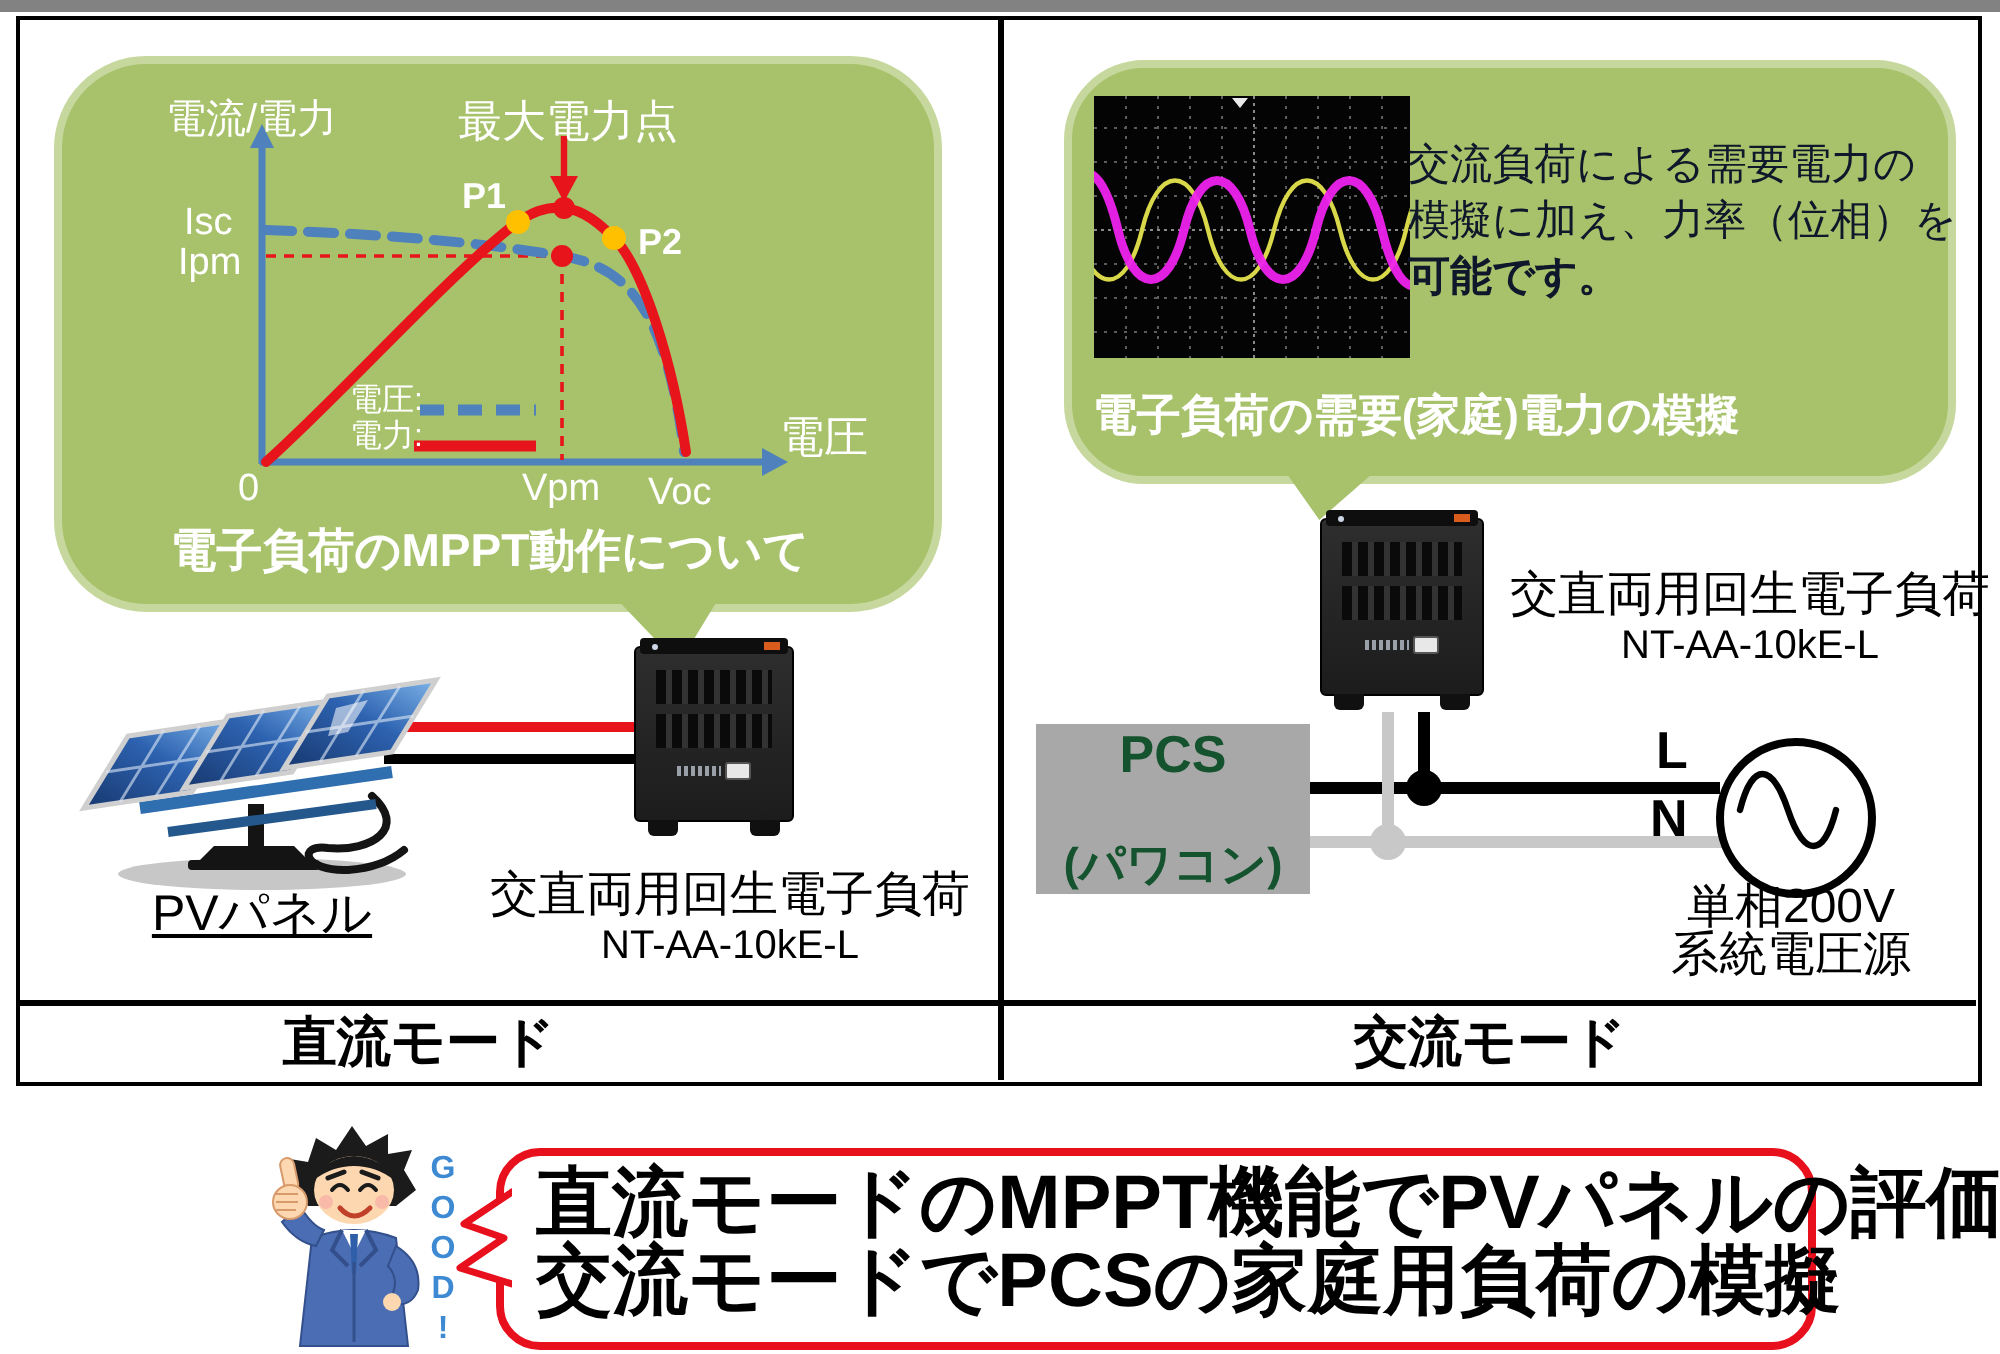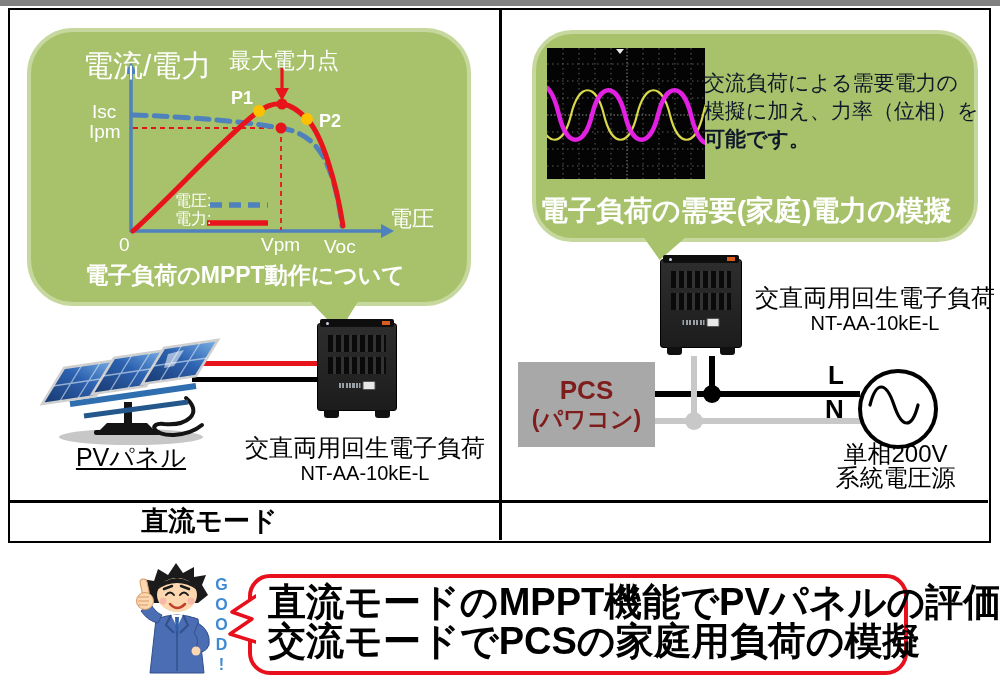--- a/index.html
+++ b/index.html
@@ -33,22 +33,22 @@
             background:repeating-linear-gradient(90deg,#0a0a0a 0 5px,#333 5px 8px);}
   .dev-logo{position:absolute;left:50%;transform:translateX(-50%);display:flex;gap:2px;align-items:center;}
   .dev-logo .bars{width:22px;height:5px;background:repeating-linear-gradient(90deg,#9aa0a8 0 2px,transparent 2px 3.5px);}
   .dev-logo .mark{width:11px;height:7px;background:#e8e8e8;border-radius:1.5px;border:1px solid #555;}
   .dev-foot{position:absolute;bottom:0;width:15px;height:8px;background:#101010;border-radius:0 0 3px 3px;}
   
   .wire{z-index:2;}
   .dot{border-radius:50%;z-index:3;}
   
   .pcs{left:518px;top:362px;width:137px;height:85px;background:#a8a8a8;z-index:3;
-       display:flex;flex-direction:column;align-items:center;justify-content:center;
-       color:#7f1d1d;font-weight:700;line-height:1.2;}
+       display:flex;flex-direction:column;align-items:center;justify-content:space-between;
+       color:#14532d;font-weight:700;line-height:1.2;}
   
   .ac{left:858px;top:369px;width:72px;height:72px;background:#fff;border:4px solid #000;border-radius:50%;z-index:3;}
   
   .callout{left:248px;top:574px;width:652px;height:93px;background:#fff;border:4px solid #e8101c;
            border-radius:22px;z-index:2;}
   .callout-text{position:absolute;left:16px;top:5px;font-size:38px;font-weight:800;line-height:39px;white-space:nowrap;}
   .good{left:212px;top:576px;writing-mode:vertical-rl;text-orientation:upright;
         font-size:16px;font-weight:800;color:#3d8ad2;letter-spacing:3px;z-index:2;}
   .txt{white-space:nowrap;line-height:1.15;}
   .bold{font-weight:700;}
@@ -86,21 +86,21 @@
 
     <circle cx="159" cy="51" r="6" fill="#ffc000"></circle>
     <circle cx="207" cy="59" r="6" fill="#ffc000"></circle>
     <circle cx="182" cy="44" r="5.5" fill="#e8141c"></circle>
     <circle cx="181" cy="68" r="5.5" fill="#e8141c"></circle>
 
     <path d="M 110 145 L 168 145" stroke="#4f81bd" stroke-width="5.5" stroke-dasharray="12 7" fill="none"></path>
     <path d="M 107 163 L 168 163" stroke="#e8141c" stroke-width="5.5" fill="none"></path>
   </svg>
 
-  <div class="clabel" style="left:83px;top:49px;font-size:30px;text-align:center;">電流/電力</div>
+  <div class="clabel" style="left:83px;top:49px;font-size:20px;text-align:center;">電流/電力</div>
   <div class="clabel" style="left:229px;top:49px;font-size:22px;">最大電力点</div>
   <div class="clabel" style="left:92px;top:102px;font-size:19px;">Isc</div>
   <div class="clabel" style="left:89px;top:122px;font-size:19px;">Ipm</div>
   <div class="clabel" style="left:231px;top:89px;font-size:18px;font-weight:600;">P1</div>
   <div class="clabel" style="left:319px;top:112px;font-size:18px;font-weight:600;">P2</div>
   <div class="clabel" style="left:175px;top:192px;font-size:16px;">電圧:</div>
   <div class="clabel" style="left:175px;top:210px;font-size:16px;">電力:</div>
   <div class="clabel" style="left:119px;top:235px;font-size:19px;">0</div>
   <div class="clabel" style="left:261px;top:235px;font-size:19px;">Vpm</div>
   <div class="clabel" style="left:324px;top:237px;font-size:19px;">Voc</div>
@@ -185,21 +185,21 @@
     <polygon points="69,1 77,1 73,6" fill="#eaeaea"></polygon>
     <path d="M -9 67 C -1 100, 16 100, 24 67 C 32 34, 49 34, 57 67 C 65 100, 82 100, 90 67 C 98 34, 115 34, 123 67 C 131 100, 148 100, 156 67 C 160 50, 164 42, 170 42" stroke="#d8d84a" stroke-width="2.2" fill="none"></path>
     <path d="M -12 45 C -6 34, 4 34, 12 67 C 20 100, 37 100, 45 67 C 53 34, 70 34, 78 67 C 86 100, 103 100, 111 67 C 119 34, 136 34, 144 67 C 150 92, 158 100, 166 92" stroke="#ee22ee" stroke-width="4.5" fill="none" opacity="0.95"></path>
   </svg>
 
   <div class="abs" style="left:704px;top:69px;z-index:3;color:#0f172a;font-size:21px;line-height:28px;white-space:nowrap;">
     <div>交流負荷による需要電力の</div>
     <div>模擬に加え、力率（位相）を</div>
     <div class="bold">可能です。</div>
   </div>
-  <div class="abs white txt" style="left:540px;top:195px;width:330px;text-align:left;font-size:28px;font-weight:700;z-index:3;">電子負荷の需要(家庭)電力の模擬</div>
+  <div class="abs white txt" style="left:540px;top:195px;width:330px;text-align:right;font-size:22px;font-weight:700;z-index:3;">電子負荷の需要(家庭)電力の模擬</div>
 
   <div class="abs device" style="left:660px;top:255px;width:82px;height:100px;">
     <div class="dev-body"></div>
     <div class="dev-top"></div>
     <div class="dev-btn"></div>
     <div class="dev-led"></div>
     <div class="dev-vent" style="top:16px;"></div>
     <div class="dev-vent" style="top:38px;"></div>
     <div class="dev-logo" style="top:63px;">
         <span class="bars"></span>
@@ -228,20 +228,21 @@
   <div class="abs txt" style="left:825px;top:395px;font-size:26px;font-weight:700;z-index:4;">N</div>
 
   <div class="abs ac">
     <svg width="64" height="64" viewBox="0 0 64 64">
       <path d="M 8 32 C 14 8, 24 8, 32 32 C 40 56, 50 56, 56 32" stroke="#000" stroke-width="3.2" fill="none" stroke-linecap="round"></path>
     </svg>
   </div>
   <div class="abs txt" style="left:813px;top:440px;width:165px;text-align:center;font-size:24px;z-index:3;">単相200V</div>
   <div class="abs txt" style="left:813px;top:464px;width:165px;text-align:center;font-size:24px;z-index:3;">系統電圧源</div>
 
+  <div class="abs mode-cell mode-right">交流モード</div>
 
   <svg class="abs" style="left:128px;top:561px;z-index:2;" width="97" height="114" viewBox="0 0 97 114">
 
     <path d="M 20 34 L 14 18 L 26 20 L 30 8 L 40 14 L 48 2 L 55 12 L 66 6 L 66 16 L 78 14 L 74 24 L 80 34 L 70 42 L 26 42 Z" fill="#1b1b1b"></path>
 
     <ellipse cx="49" cy="34" rx="20" ry="17" fill="#fcd7b0"></ellipse>
     <path d="M 29 29 Q 34 18 49 17 Q 64 18 69 29 Q 60 22 49 22 Q 38 22 29 29 Z" fill="#1b1b1b"></path>
     <path d="M 36 28 l 8 -3 M 53 25 l 8 3" stroke="#1b1b1b" stroke-width="2.5" stroke-linecap="round"></path>
     <path d="M 38 34 q 4 -5 8 0 M 52 34 q 4 -5 8 0" stroke="#1b1b1b" stroke-width="2" fill="none" stroke-linecap="round"></path>
     <circle cx="35" cy="40" r="3.5" fill="#f8b4a8" opacity="0.85"></circle>

